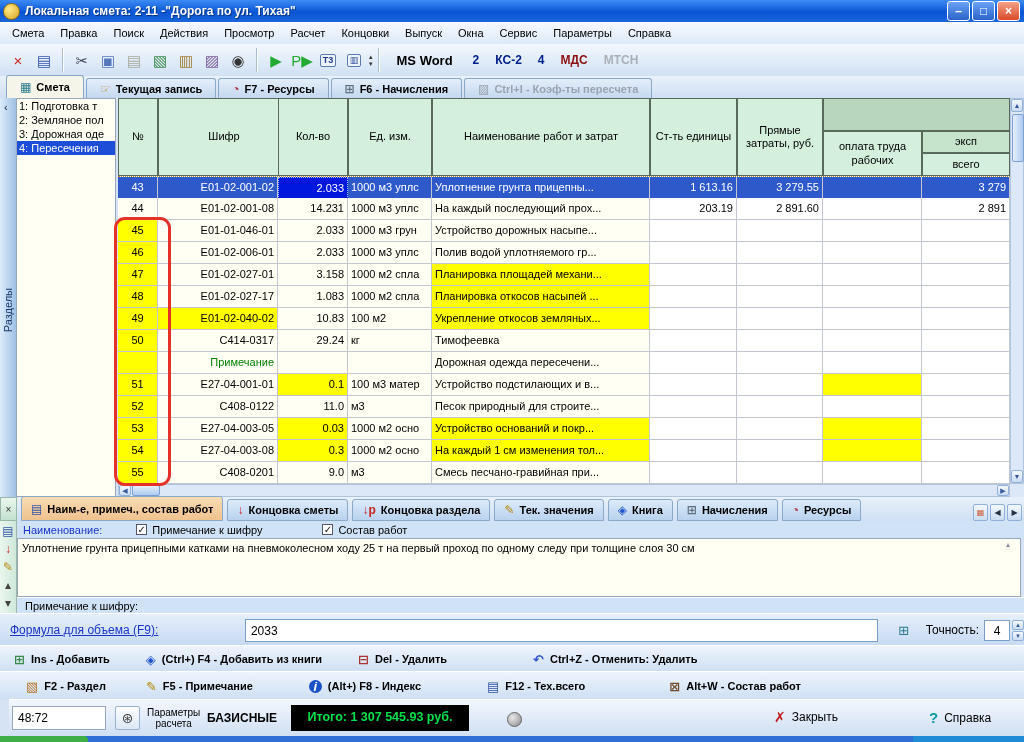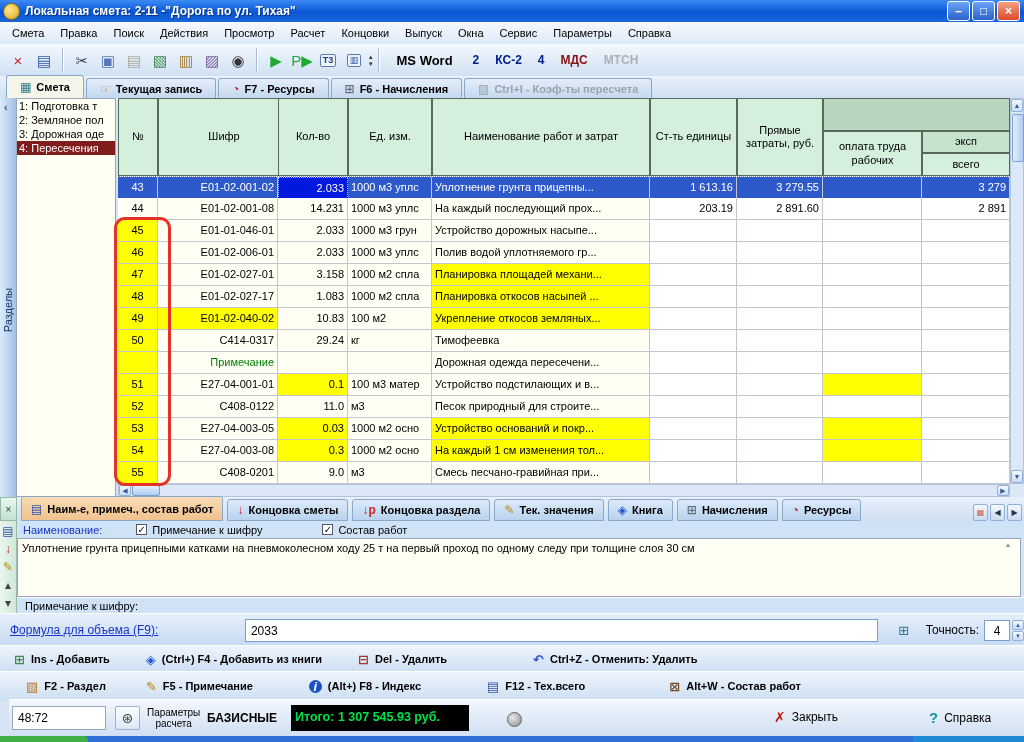--- a/index.html
+++ b/index.html
@@ -40,21 +40,21 @@
   .mtab.active{background:#f5f5ea;height:22px;}
   .mtab.disabled{color:#9aa4b0;}
   
   .sidestrip{position:absolute;left:0;top:98px;width:16px;height:399px;
     background:linear-gradient(90deg,#dcebfb,#9fc0e4);border-right:1px solid #88a8cc;}
   .sidestrip .rot{position:absolute;top:190px;left:2px;writing-mode:vertical-rl;transform:rotate(180deg);color:#1a3a6a;font-size:11px;}
   .collapse{position:absolute;top:3px;left:4px;font-size:11px;color:#224;}
   .sections{position:absolute;left:16px;top:98px;width:100px;height:399px;background:#fffff4;
     border:1px solid #98a8bc;box-sizing:border-box;overflow:hidden;}
   .sec-item{height:14px;line-height:14px;padding:0 2px;white-space:nowrap;overflow:hidden;}
-  .sec-item.sel{background:#7f1d1d;color:#fff;}
+  .sec-item.sel{background:#1d4ed8;color:#fff;}
   
   .tbl{position:absolute;left:118px;top:98px;width:892px;height:386px;background:#fff;}
   .thdr{position:relative;height:78px;}
   .hcell{position:absolute;box-sizing:border-box;border:1px solid #5a6a5a;background:#d4f0dc;
     display:flex;align-items:center;justify-content:center;text-align:center;line-height:1.2;padding:0 2px;}
   .hband{background:#b7d6bd;}
   .hexp{background:#c6e4cc;}
   .trows{position:absolute;top:78px;left:0;width:892px;}
   .trow{display:flex;height:22px;box-sizing:border-box;}
   .tc{box-sizing:border-box;border-right:1px solid #c2c6ce;border-bottom:1px solid #c2c6ce;
@@ -131,21 +131,21 @@
   .abtn{display:flex;align-items:center;gap:6px;font-weight:bold;white-space:nowrap;}
   .abtn .ic{font-size:13px;}
   
   .statusbar{position:absolute;top:699px;left:0;right:0;height:37px;background:linear-gradient(180deg,#f2f7fd,#cfdff3);border-top:1px solid #fff;margin-left:9px;}
   .pos{position:absolute;left:3px;top:6px;width:94px;height:24px;background:#fff;border:1px solid #98a8bc;line-height:23px;padding:0 5px;font-size:12px;box-sizing:border-box;}
   .gearbtn{position:absolute;left:106px;top:6px;width:25px;height:24px;border:1px solid #9ab0cc;border-radius:2px;
     background:linear-gradient(180deg,#fdfefe,#dce8f6);display:flex;align-items:center;justify-content:center;font-size:14px;color:#444;box-sizing:border-box;}
   .params{position:absolute;left:138px;top:7px;font-size:10px;line-height:11px;text-align:center;}
   .mode{position:absolute;left:198px;top:11px;font-weight:bold;font-size:12px;}
   .totalbox{position:absolute;left:282px;top:5px;width:178px;height:26px;background:#000;color:#00e04a;
-    font-weight:bold;font-size:12.5px;line-height:25px;padding:0 4px;box-sizing:border-box;white-space:nowrap;overflow:hidden;}
+    font-weight:bold;font-size:12.5px;line-height:25px;padding:0 4px;box-sizing:border-box;white-space:nowrap;overflow:hidden;text-align:center;}
   .sicon{position:absolute;left:498px;top:12px;width:13px;height:13px;border-radius:50%;
     background:radial-gradient(circle at 35% 35%,#e8e8e8,#8a8a8a);border:1px solid #666;}
   .closebtn{position:absolute;left:765px;top:9px;display:flex;align-items:center;gap:6px;font-size:12px;}
   .helpbtn{position:absolute;left:920px;top:9px;display:flex;align-items:center;gap:6px;font-size:12px;}
   .redx{color:#c01818;font-weight:bold;font-size:14px;}
   .tealq{color:#0a9aa8;font-weight:bold;font-size:15px;}
   
   .task{position:absolute;top:736px;left:0;right:0;height:6px;background:#2f6fd6;}
   .taskstart{position:absolute;top:736px;left:0;width:88px;height:6px;background:#3fae46;border-radius:0 4px 0 0;}
   .tasktray{position:absolute;top:736px;left:913px;right:0;height:6px;background:#1f8ad6;}

